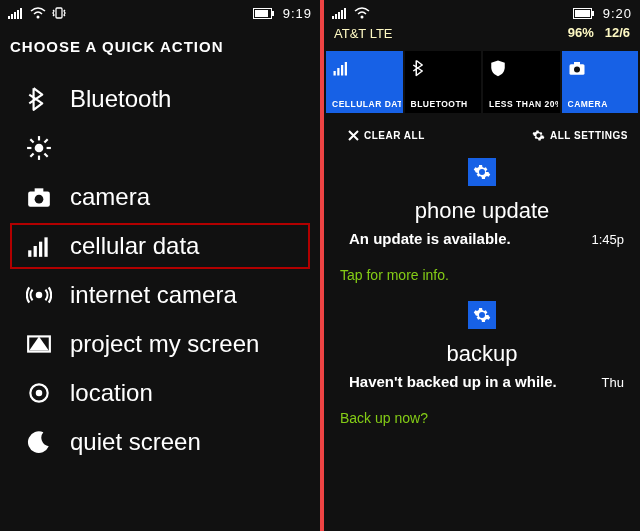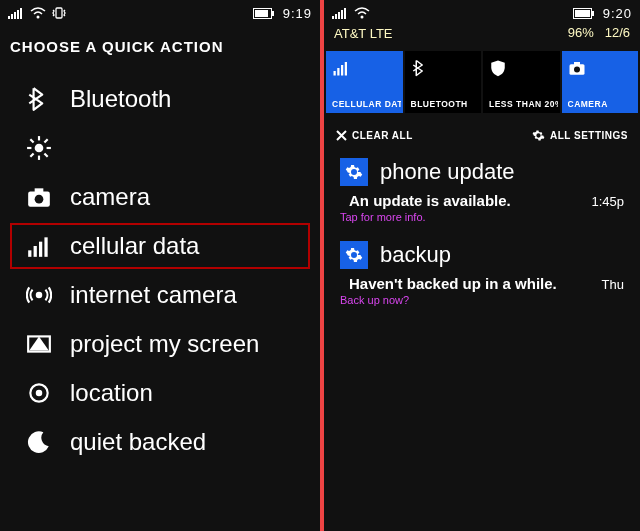--- a/index.html
+++ b/index.html
@@ -30,47 +30,47 @@
   .qa-item .qi-icon {
     width: 34px; height: 30px; display: inline-flex; align-items: center; justify-content: center;
     margin-right: 14px;
   }
 
   
   .carrier-row {
     display: flex; padding: 0 10px 10px 10px; font-size: 13px; color: #fef9c3;
   }
   .carrier-row .spacer { flex: 1; }
-  .carrier-row .col-right { text-align: right; line-height: 14px; }
+  .carrier-row .col-right { text-align: right; line-height: 14px; font-weight: bold; }
 
   .tiles { display: flex; gap: 2px; padding: 0 2px 8px 2px; }
   .tile {
     flex: 1; height: 62px; background: #000; position: relative;
     display: flex; flex-direction: column; justify-content: flex-start; align-items: flex-start;
     padding: 6px 4px 4px 6px;
   }
   .tile.active { background: #1761e6; }
   .tile .t-icon { height: 22px; display: flex; align-items: center; }
   .tile .t-label {
     position: absolute; bottom: 4px; left: 6px; right: 2px;
     font-size: 8.5px; font-weight: 600; letter-spacing: 0.5px;
     white-space: nowrap; overflow: hidden;
   }
 
-  .nc-actions { display: flex; justify-content: space-between; padding: 8px 12px 16px 12px; font-size: 10px; font-weight: 600; letter-spacing: 0.5px; align-items: center; }
+  .nc-actions { display: flex; justify-content: space-between; padding: 8px 12px 16px 24px; font-size: 10px; font-weight: 600; letter-spacing: 0.5px; align-items: center; }
   .nc-actions span { display: inline-flex; align-items: center; gap: 5px; }
 
   .notif { padding: 0 16px 18px 16px; }
-  .notif-head { display: flex; align-items: center; gap: 12px; margin-bottom: 6px; }
+  .notif-head { display: flex; align-items: center; gap: 12px; margin-bottom: 6px; flex-direction: column; }
   .notif-icon { width: 28px; height: 28px; background: #1761e6; display: flex; align-items: center; justify-content: center; }
   .notif-app { font-size: 22px; font-weight: 300; }
   .notif-row { display: flex; justify-content: space-between; align-items: baseline; }
   .notif-title { font-size: 15px; font-weight: 600; margin-left: 9px; }
   .notif-time { font-size: 13px; }
-  .notif-sub { font-size: 11px; color: #d946ef; margin-top: 2px; }
+  .notif-sub { font-size: 14px; color: #84cc16; margin-top: 20px; }
 
   svg { display: block; }
 </style>
 </head>
 <body>
 
 <div class="wrap">
 
   <div class="phone">
     <div class="status">
@@ -171,21 +171,21 @@
             </svg>
           </span>
           <span>location</span>
         </li>
         <li class="qa-item">
           <span class="qi-icon">
             <svg width="26" height="26" viewBox="0 0 24 24" style="color:#fff">
               <use href="#i-moon"></use>
             </svg>
           </span>
-          <span>quiet backed</span>
+          <span>quiet screen</span>
         </li>
       </ul>
   </div>
 
   <div class="phone">
     <div class="status">
       <span class="ic">
         <svg width="16" height="12" viewBox="0 0 16 12">
             <g fill="#fff">
               <rect x="0" y="9" width="2" height="3"></rect>

